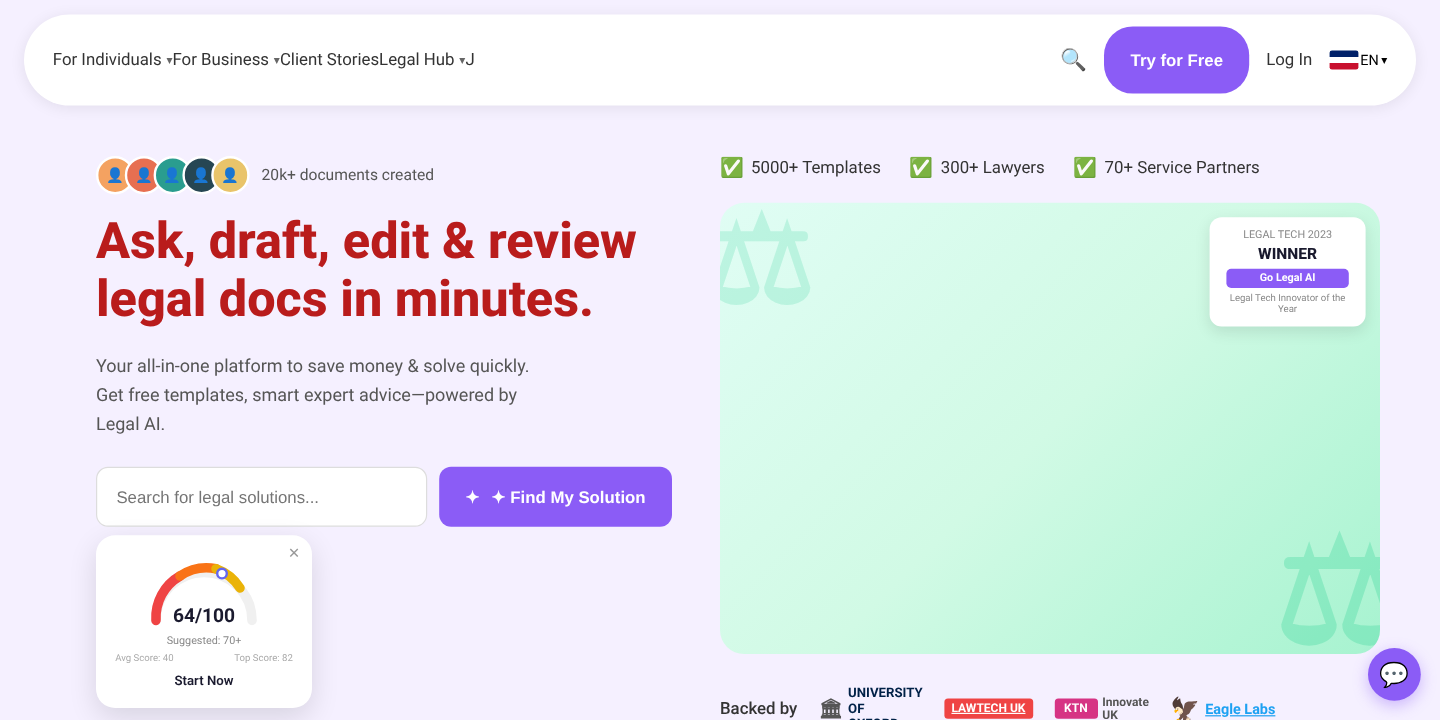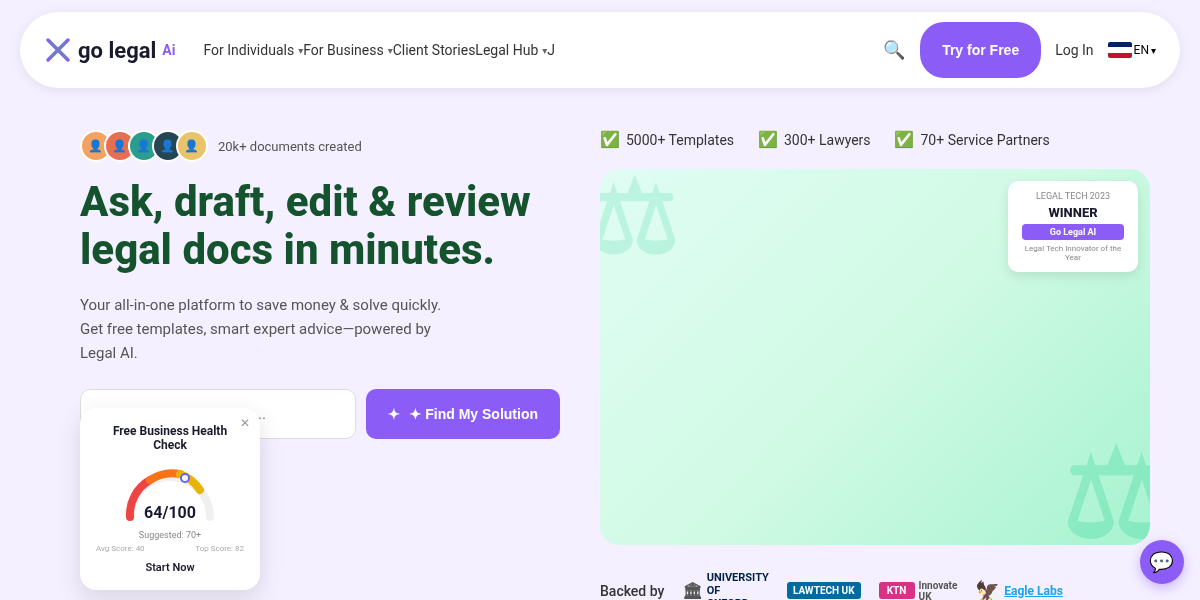--- a/index.html
+++ b/index.html
@@ -146,21 +146,21 @@
     .avatar-d { background: #264653; }
     .avatar-e { background: #e9c46a; }
     .avatars-label {
       font-size: 13px;
       color: #555;
     }
 
     .hero-title {
       font-size: 42px;
       font-weight: 800;
-      color: #14532d;
+      color: #b91c1c;
       line-height: 1.15;
       margin-bottom: 18px;
     }
     .hero-sub {
       font-size: 15px;
       color: #555;
       line-height: 1.6;
       max-width: 380px;
       margin-bottom: 24px;
     }
@@ -364,26 +364,27 @@
     .backer {
       display: flex;
       align-items: center;
       font-size: 12px;
       font-weight: 700;
       color: #555;
       gap: 4px;
     }
     .oxford-text { color: #002147; font-size: 11px; }
     .lawtech-badge {
-      background: #0369a1;
+      background: #ef4444;
       color: white;
       font-size: 10px;
       font-weight: 700;
       padding: 3px 6px;
       border-radius: 3px;
+      text-decoration: underline;
     }
     .ktn-badge {
       background: #d63384;
       color: white;
       font-size: 10px;
       font-weight: 700;
       padding: 3px 6px;
       border-radius: 3px;
       width: 36px;
       text-align: center;
@@ -407,28 +408,20 @@
       justify-content: center;
       font-size: 20px;
       cursor: pointer;
       box-shadow: 0 4px 12px rgba(139,92,246,0.4);
     }
   </style>
 </head>
 <body>
 
 <nav class="navbar">
-  <div class="logo">
-    <svg class="logo-x" viewBox="0 0 28 28" fill="none">
-      <path d="M4 4L14 14M24 4L14 14M14 14L4 24M14 14L24 24" stroke="#8b5cf6" stroke-width="3.5" stroke-linecap="round"></path>
-      <path d="M6 6L13 13M22 6L15 13M13 15L6 22M15 15L22 22" stroke="#22c55e" stroke-width="1.5" stroke-linecap="round" opacity="0.6"></path>
-    </svg>
-    <span>go legal</span>
-      <span class="logo-ai">Ai</span>
-  </div>
 
   <div class="nav-links">
     <span class="nav-link">
       <span>For Individuals</span>
       <span class="chevron">▾</span>
     </span>
     <span class="nav-link">
       <span>For Business</span>
       <span class="chevron">▾</span>
     </span>
@@ -477,21 +470,20 @@
     <div class="search-row">
       <input class="search-input" type="text" placeholder="Search for legal solutions..." style="">
       <button class="find-btn">
         <span>✦</span>
         <span style="padding-left:2px">✦ Find My Solution</span>
       </button>
     </div>
 
     <div class="health-card">
       <span class="health-card-close">✕</span>
-      <div class="health-card-title">Free Business Health Check</div>
       <div class="gauge-container">
         <svg class="gauge-svg" viewBox="0 0 100 60">
 
           <path d="M 10 55 A 40 40 0 0 1 90 55" fill="none" stroke="#f0f0f0" stroke-width="8" stroke-linecap="round"></path>
 
           <path d="M 10 55 A 40 40 0 0 1 30 18" fill="none" stroke="#ef4444" stroke-width="8" stroke-linecap="round"></path>
 
           <path d="M 30 18 A 40 40 0 0 1 60 12" fill="none" stroke="#f97316" stroke-width="8" stroke-linecap="round"></path>
 
           <path d="M 60 12 A 40 40 0 0 1 80 28" fill="none" stroke="#eab308" stroke-width="8" stroke-linecap="round"></path>

